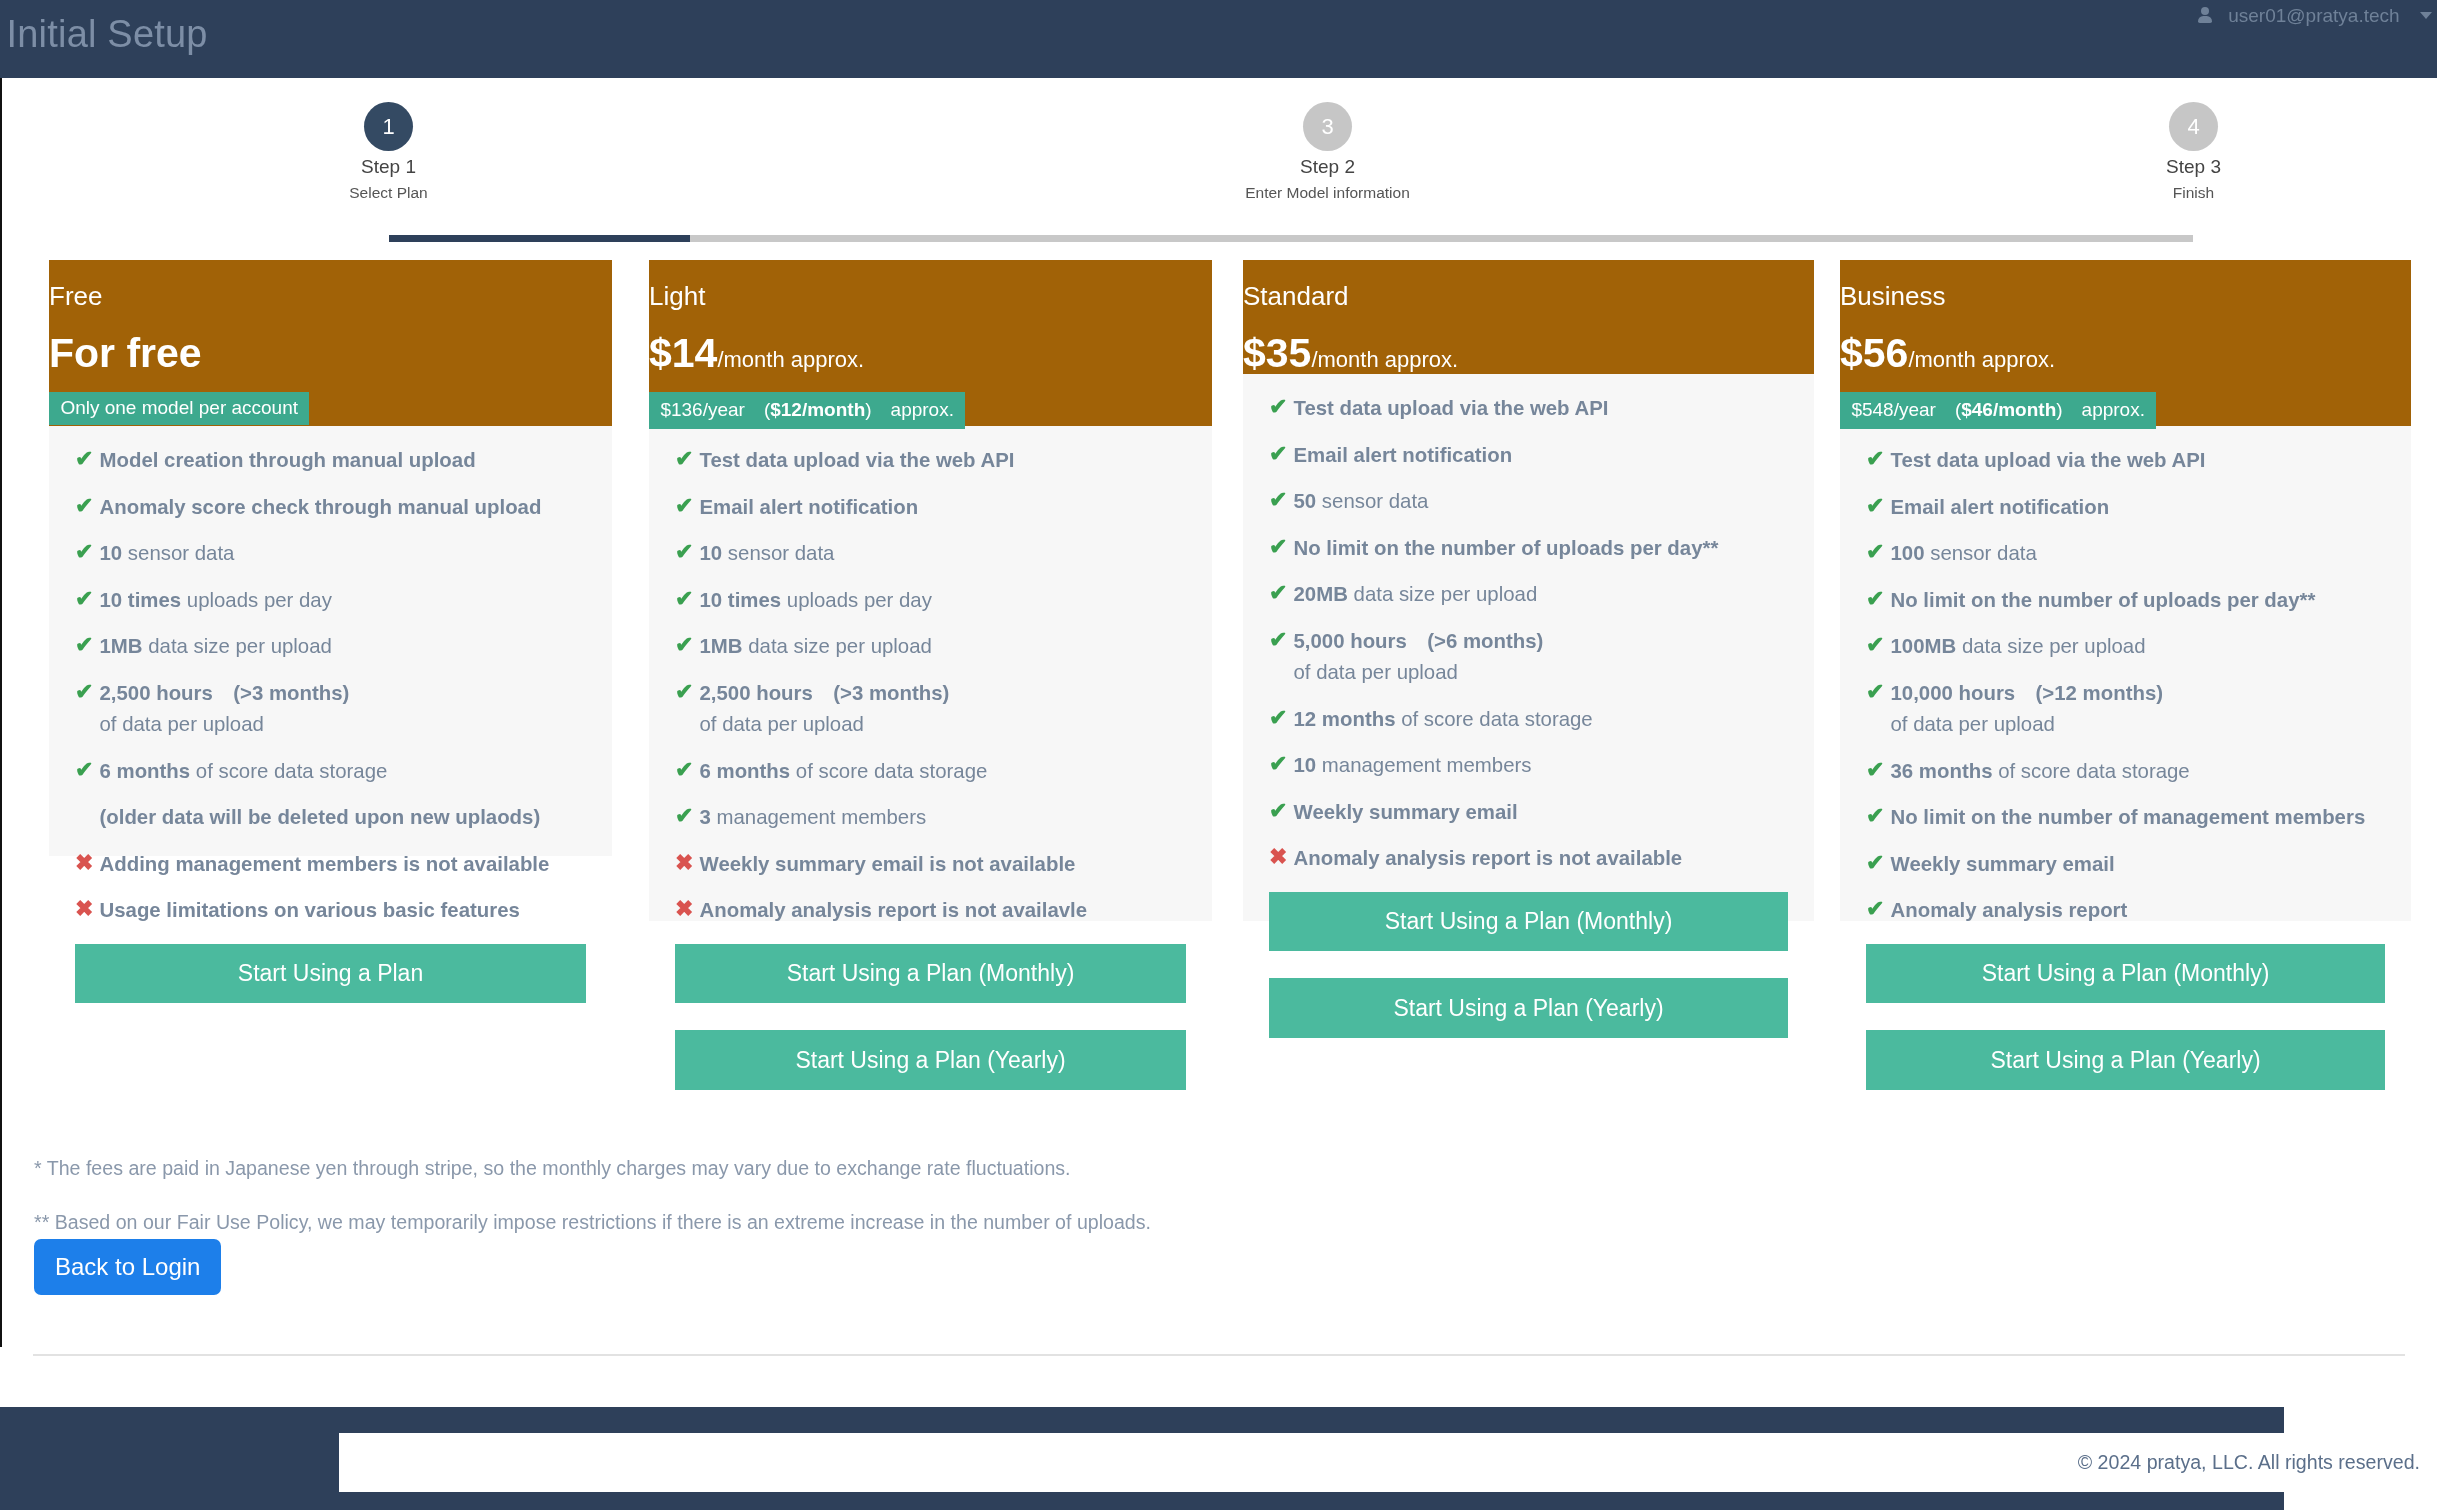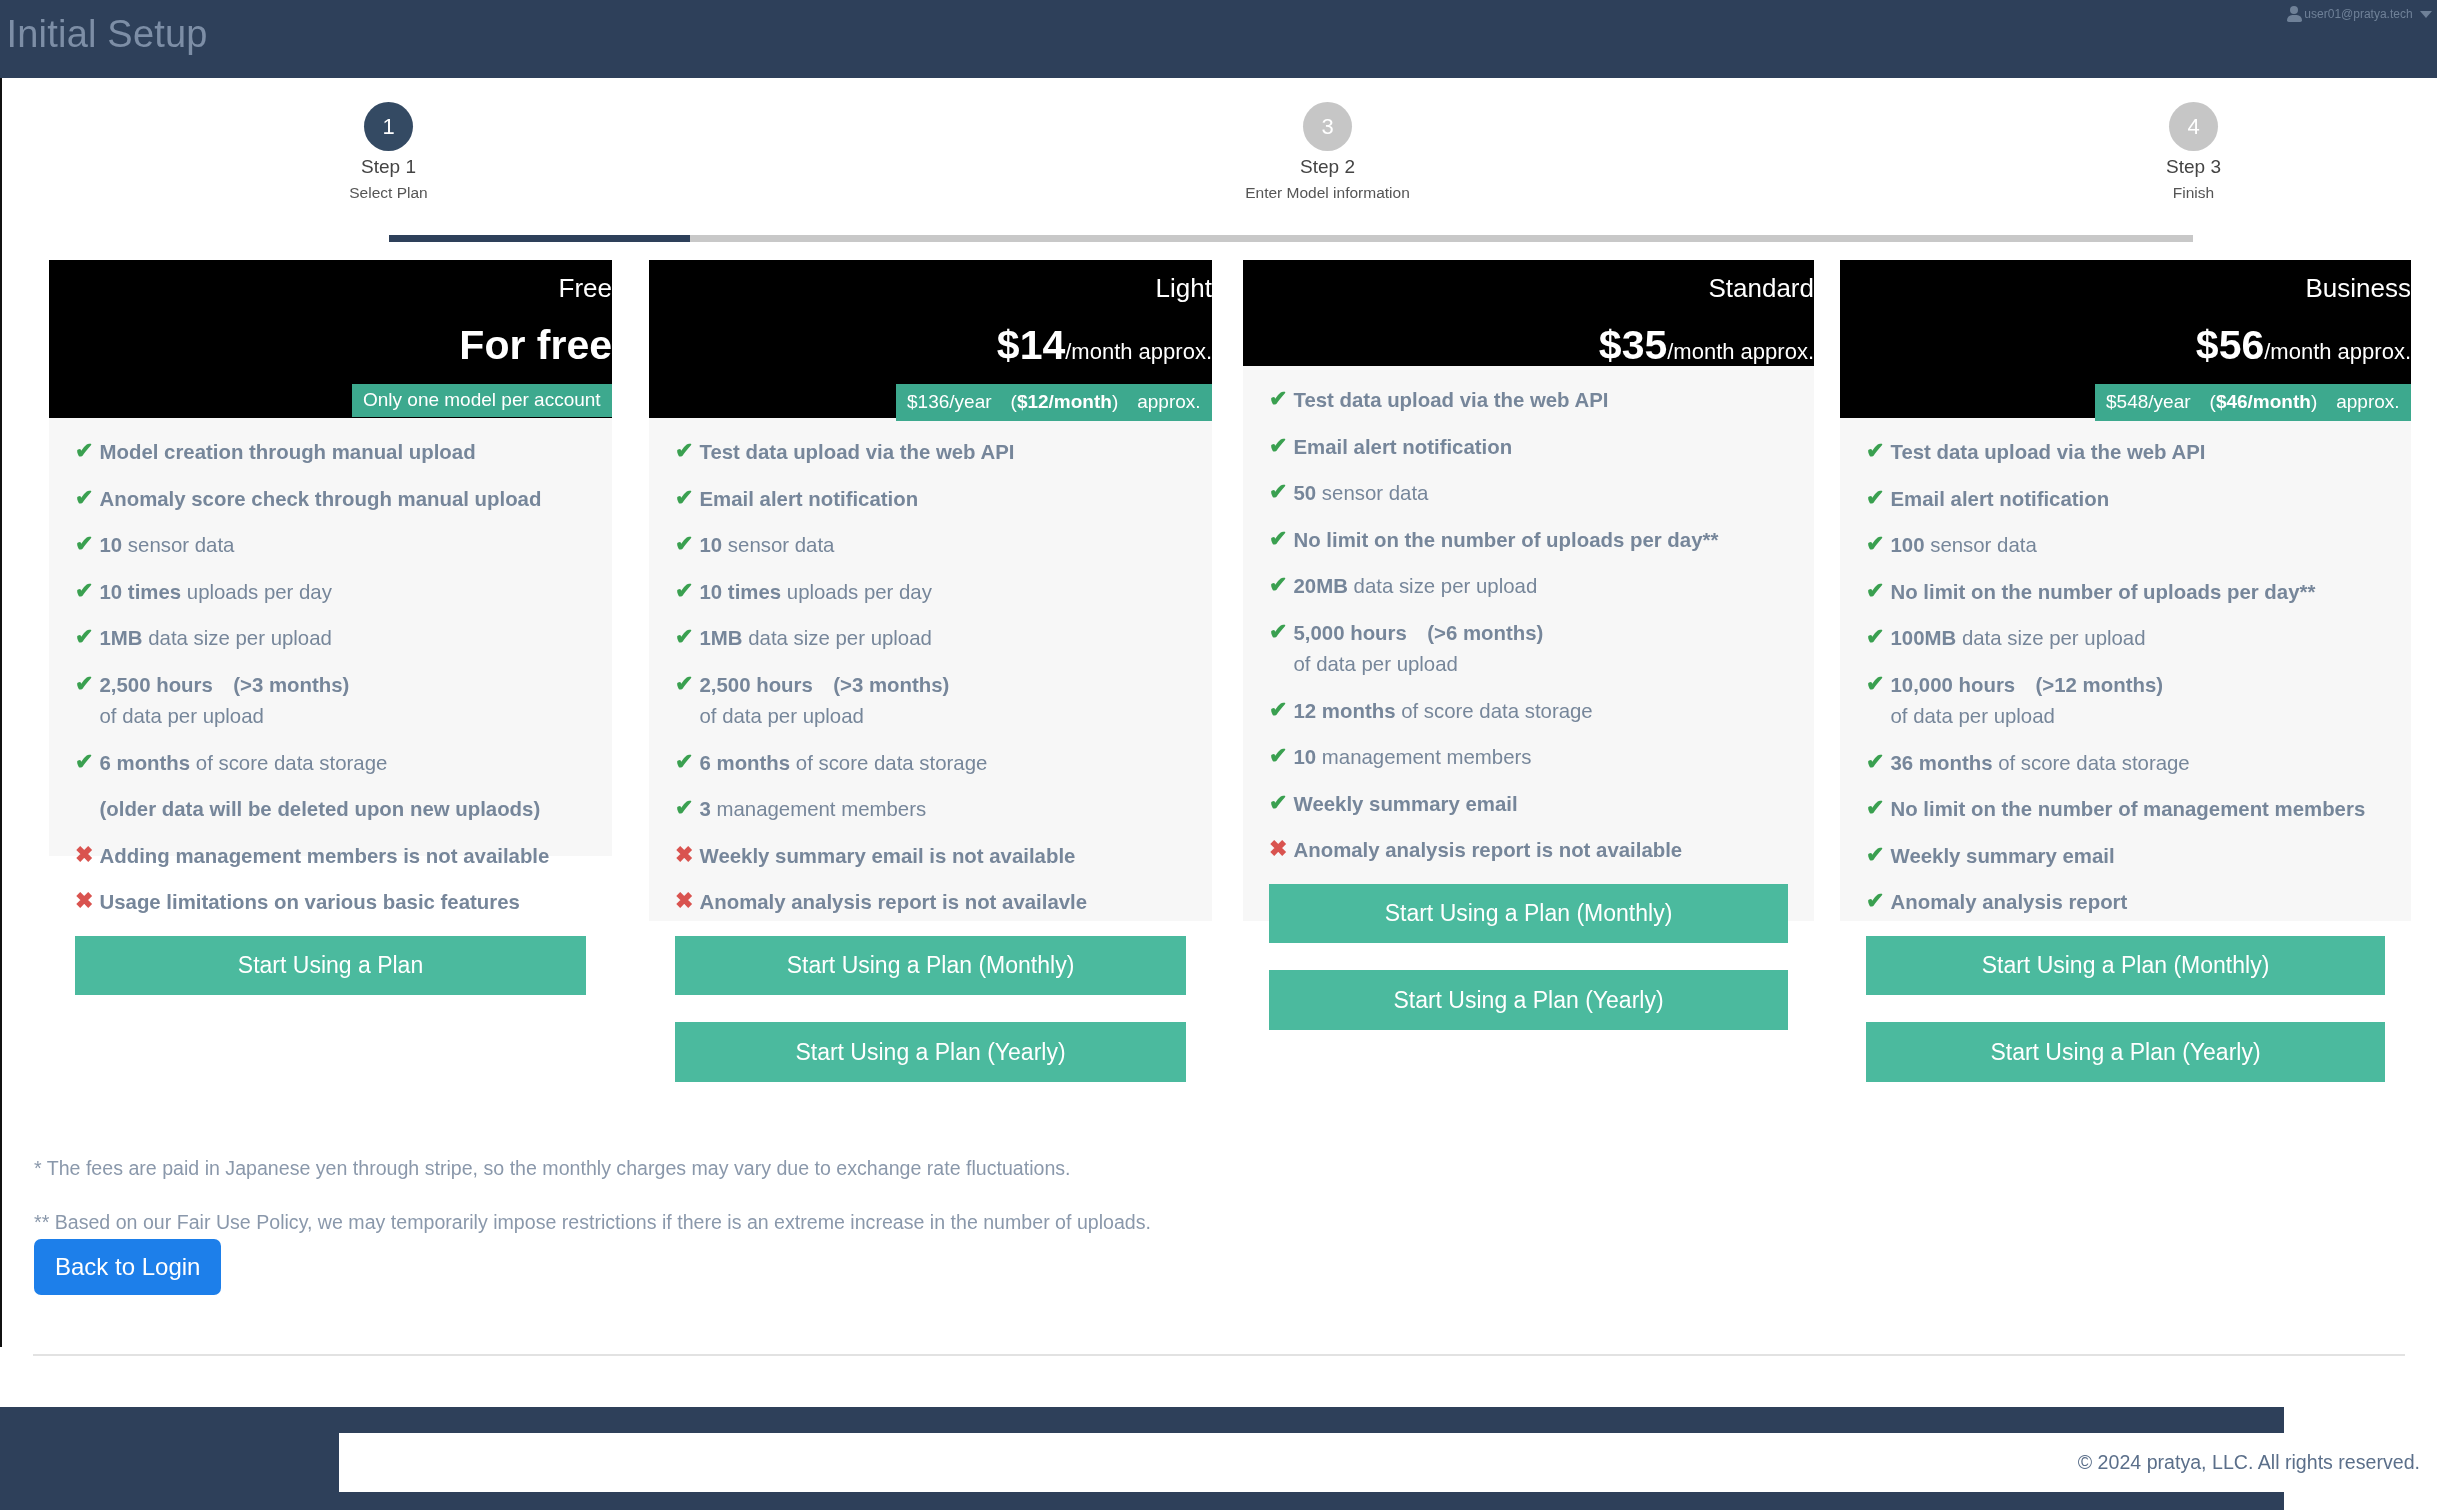--- a/index.html
+++ b/index.html
@@ -16,22 +16,22 @@
   .topbar {
     position: absolute; left: 0; top: 0; width: 2438px; height: 78px;
     background: #2e405a;
   }
   .topbar .title {
     position: absolute; left: 6.5px; top: 13px;
     font-size: 38px; color: #7d8ea6; letter-spacing: 0.2px;
   }
   .usermenu {
     position: absolute; right: 6.5px; top: 4.9px;
-    display: flex; align-items: center; gap: 2px;
-    font-size: 12px; color: #6f8198;
+    display: flex; align-items: center; gap: 15px;
+    font-size: 19px; color: #6f8198;
   }
   .usermenu .person-ic { width: 16.3px; height: 19px; position: relative; display:inline-block; }
   .usermenu .person-ic::before {
     content:""; position:absolute; left:4.1px; top:0.8px; width:8.2px; height:8.2px;
     border-radius:50%; background:#6f8198;
   }
   .usermenu .person-ic::after {
     content:""; position:absolute; left:0.8px; top:9.8px; width:14.7px; height:7.3px;
     border-radius: 7.3px 7.3px 2.4px 2.4px; background:#6f8198;
   }
@@ -60,22 +60,22 @@
   }
   .step .circle.active { background:#344a63; }
   .step .circle.idle { background:#c6c6c6; }
   .step .s-title { font-size:19px; color:#444; margin-top:5px; white-space:nowrap; }
   .step .s-sub { font-size:15.5px; color:#555; margin-top:6px; white-space:nowrap; }
 
   
   .cards { position:absolute; left:0; top:260px; width:2438px; }
   .card { position:absolute; top:0; background:#f7f7f7; }
   .card-head {
-    background:#000000; color:#fff; text-align:right;
-    padding-top:13px; position:relative;
+    background:#a16207; color:#fff; text-align:left;
+    padding-top:21px; position:relative;
   }
   .card-head .plan-name { font-size:26px; font-weight:400; }
   .card-head .price { margin-top:21px; font-size:22px; font-weight:400; line-height:1; }
   .card-head .price .big { font-size:41px; font-weight:bold; }
   .card-head .badge-wrap { margin-top:18px; height:34px; }
   .card-head .badge {
     display:inline-block; background:#3da98e; color:#fff;
     font-size:19px; padding:4.9px 11.4px 6.5px 11.4px;
   }
   .card-head .badge b { font-weight:bold; }

